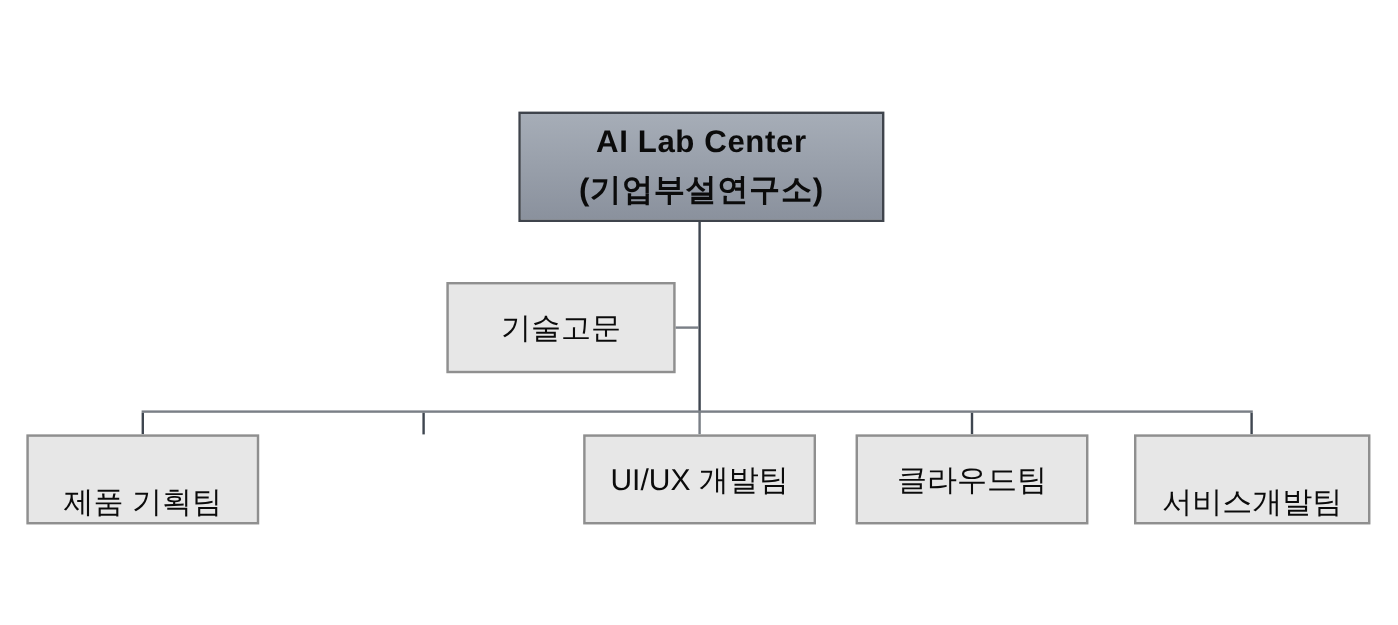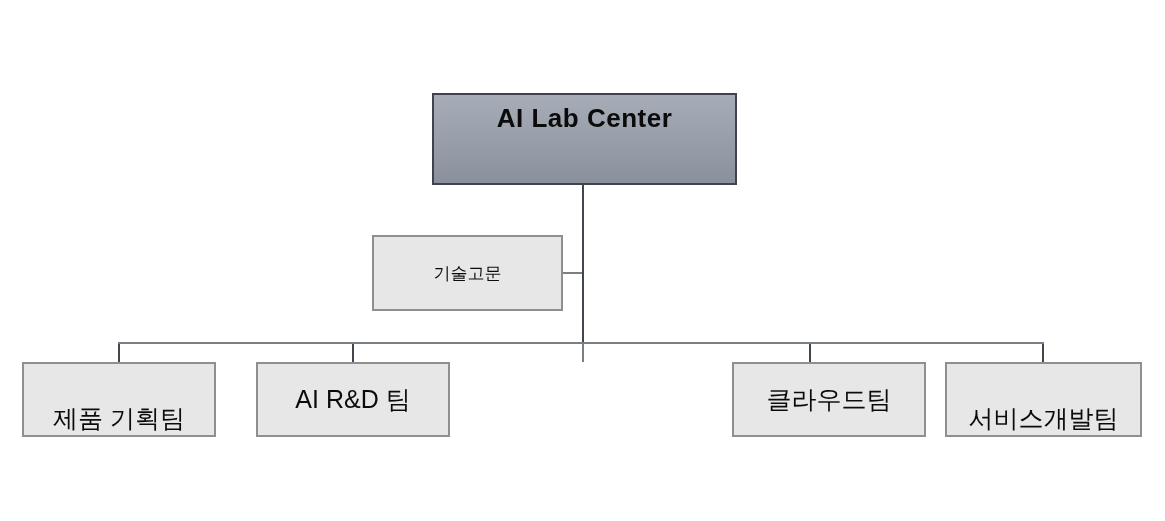--- a/index.html
+++ b/index.html
@@ -42,32 +42,32 @@
     padding: 7px 0 9px 0;
     font-weight: bold;
     font-size: 26px;
     letter-spacing: 0.5px;
   }
   .root-node .line1, .root-node .line2 { line-height: 32px; }
   .advisor-node {
     left: 372px; top: 235px; width: 191px; height: 76px;
     background: var(--box-fill);
     border: 2px solid var(--box-border);
-    font-size: 17px;
+    font-size: 25px;
   }
   .team-node {
     top: 362px; height: 75px;
     background: var(--box-fill);
     border: 2px solid var(--box-border);
     font-size: 25px;
   }
   .team-1 { left: 22px;  width: 194px; align-items: flex-end; }
   .team-2 { left: 256px; width: 194px; }
   .team-3 { left: 486px; width: 194px; }
-  .team-4 { left: 732px; width: 194px; }
+  .team-4 { left: 713px; width: 194px; }
   .team-5 { left: 945px; width: 197px; align-items: flex-end; }
   .connector { position: absolute; }
   .c-root-vertical   { left: 582px; top: 185px; width: 2px; height: 159px; background: var(--connector-dark); }
   .c-advisor-stub    { left: 561px; top: 272px; width: 21px; height: 2px;  background: var(--connector-light); }
   .c-horizontal-bus  { left: 118px; top: 342px; width: 926px; height: 2px; background: var(--connector-light); }
   .c-drop            { top: 344px; width: 2px; height: 18px; background: var(--connector-dark); }
   .c-drop-1 { left: 118px; }
   .c-drop-2 { left: 352px; }
   .c-drop-3 { left: 582px; background: var(--connector-light); }
   .c-drop-4 { left: 809px; }
@@ -82,31 +82,32 @@
   <div class="connector c-advisor-stub"></div>
   <div class="connector c-horizontal-bus"></div>
   <div class="connector c-drop c-drop-1"></div>
   <div class="connector c-drop c-drop-2"></div>
   <div class="connector c-drop c-drop-3"></div>
   <div class="connector c-drop c-drop-4"></div>
   <div class="connector c-drop c-drop-5"></div>
 
   <div class="node root-node">
     <div class="line1">AI Lab Center</div>
+    <div class="line2">(기업부설연구소)</div>
   </div>
 
   <div class="node advisor-node">
     <span>기술고문</span>
   </div>
 
   <div class="node team-node team-1">
     <span>제품 기획팀</span>
   </div>
-  <div class="node team-node team-2">
-    <span>AI R&amp;D 팀</span>
+  <div class="node team-node team-3">
+    <span>UI/UX 개발팀</span>
   </div>
   <div class="node team-node team-4">
     <span>클라우드팀</span>
   </div>
   <div class="node team-node team-5">
     <span>서비스개발팀</span>
   </div>
 
 </div>
 

